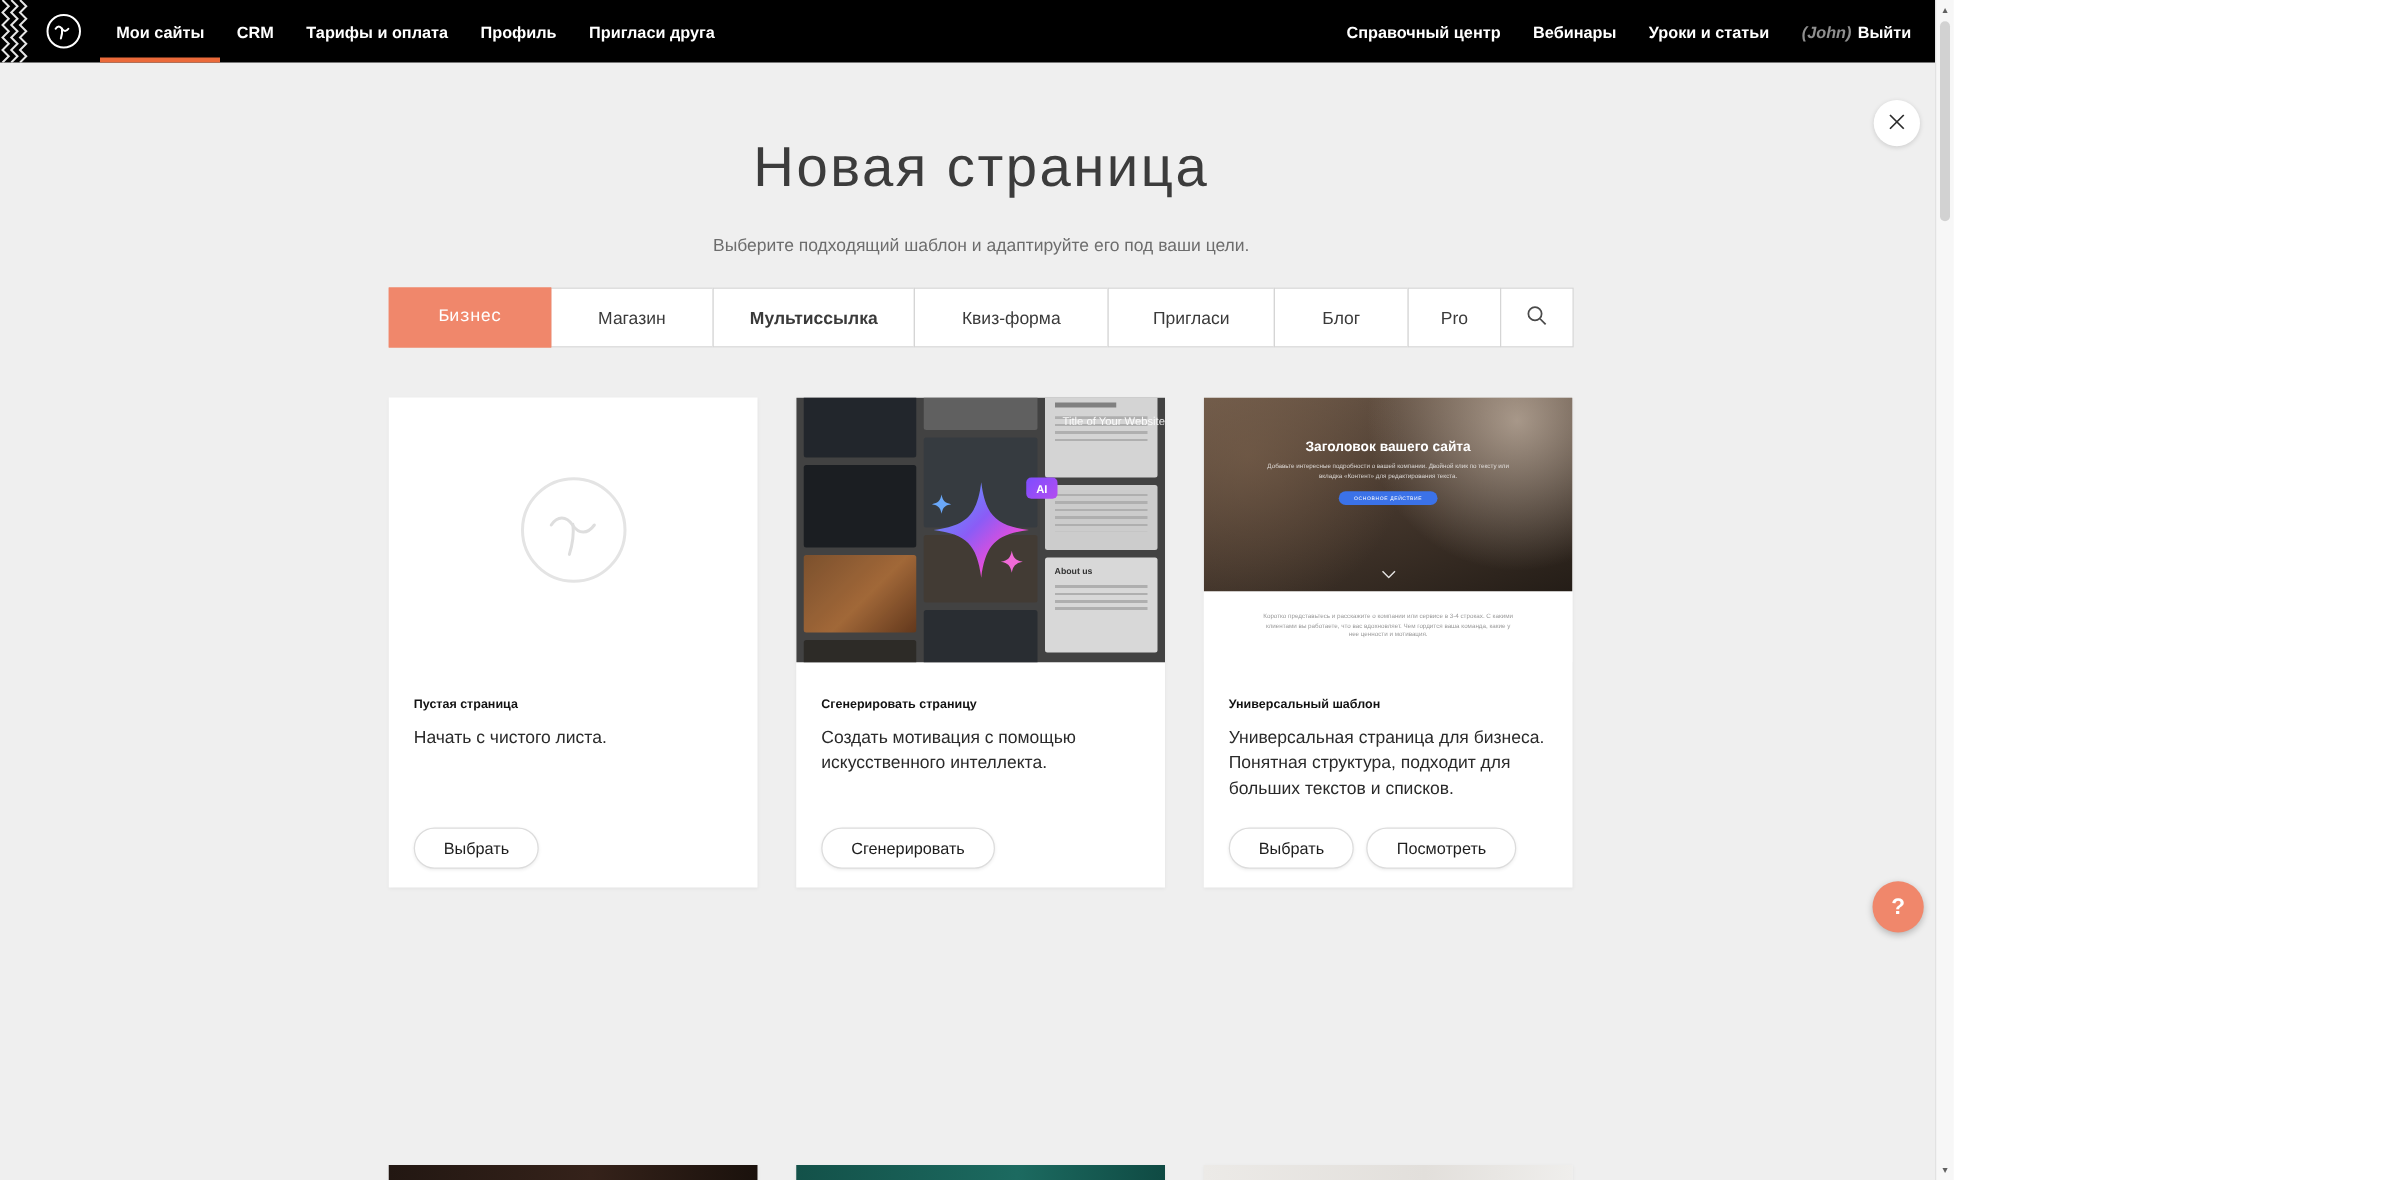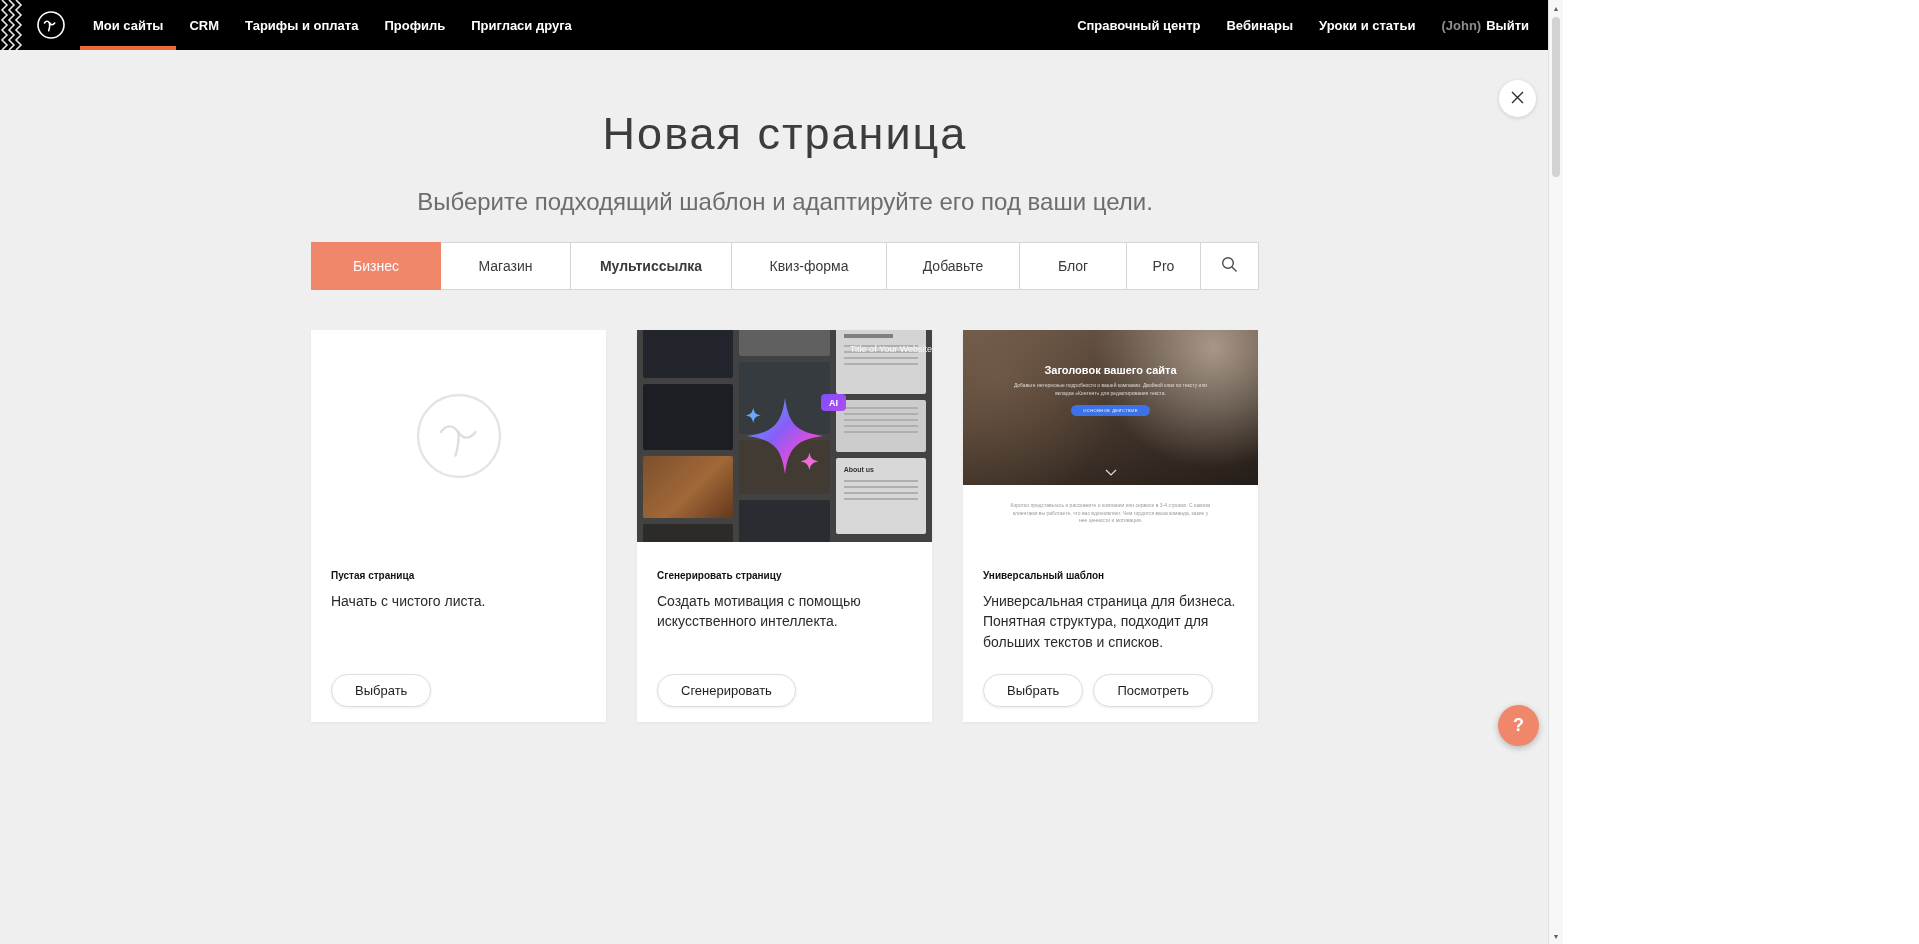--- a/index.html
+++ b/index.html
@@ -14,50 +14,50 @@
             align-items:center; z-index:5; }
   .zigzag { width:24px; height:50px; flex:0 0 24px; }
   .logo-btn { width:30px; height:30px; margin-left:12px; flex:0 0 30px; cursor:pointer; }
   .nav-group { display:flex; align-items:center; height:50px; margin-left:14px; }
   .nav-item { position:relative; height:50px; display:flex; align-items:center;
               padding:0 13px; color:#fff; font-size:13px; font-weight:bold;
               cursor:pointer; white-space:nowrap; }
   .nav-item.active::after { content:''; position:absolute; left:0; right:0; bottom:0;
               height:4px; background:var(--nav-underline,#eb6a3a); }
   .nav-right { margin-left:auto; padding-right:6px; }
-  .user-name { color:#8f8f8f; margin-right:5px; }
+  .user-name { color:#8f8f8f; margin-right:5px;font-style:italic; }
 
   
   .scrollbar { position:absolute; left:1548px; top:0; width:15px; height:944px;
                background:#f7f7f7; border-left:1px solid #e2e2e2; }
   .scroll-arrow { position:absolute; left:0; width:14px; height:14px; font-size:7px;
                   color:#606060; display:flex; align-items:center; justify-content:center;
                   cursor:pointer; }
   .scroll-arrow.up { top:1px; }
   .scroll-arrow.down { bottom:1px; }
   .scroll-thumb { position:absolute; left:3px; top:17px; width:8px; height:160px;
                   background:#d2d2d2; border-radius:4px; cursor:grab; }
 
   
   .main-col { width:948px; margin-left:311px; position:relative; }
   .page-title { margin-top:58px; text-align:center; font-size:45px; font-weight:300;
                 letter-spacing:2px; color:#3c3c3c; }
-  .page-subtitle { margin-top:28px; text-align:center; font-size:24px; color:#6d6d6d; }
+  .page-subtitle { margin-top:28px; text-align:center; font-size:14px; color:#6d6d6d; }
 
   .close-btn { position:absolute; top:80px; right:12px; width:37px; height:37px;
                border-radius:50%; background:#fff; border:none; cursor:pointer;
                box-shadow:0 1px 4px rgba(0,0,0,.15); display:flex; align-items:center;
                justify-content:center; }
 
   
   .tabs { display:flex; margin-top:26px; height:48px; }
   .tab { background:#fff; border:1px solid #d5d5d5; margin-left:-1px; display:flex;
          align-items:center; justify-content:center; font-size:14px; color:#3a3a3a;
          cursor:pointer; }
-  .tab:first-child { margin-left:0; }
+  .tab:first-child { margin-left:0;font-family:Liberation Mono, monospace; }
   .tab:nth-child(1){width:130px;} .tab:nth-child(2){width:131px;}
   .tab:nth-child(3){width:162px;font-weight:bold;} .tab:nth-child(4){width:156px;}
   .tab:nth-child(5){width:134px;} .tab:nth-child(6){width:108px;}
   .tab:nth-child(7){width:75px;}  .tab:nth-child(8){width:59px;}
   .tab.active { background:var(--accent,#f0876b); border-color:var(--accent,#f0876b);
                 color:#fff; z-index:1; }
 
   
   .grid { display:grid; grid-template-columns:repeat(3,295px); column-gap:31px;
           row-gap:222px; margin-top:40px; }
@@ -176,21 +176,21 @@
 
   <div class="main-col">
     <h1 class="page-title">Новая страница</h1>
     <div class="page-subtitle">Выберите подходящий шаблон и адаптируйте его под ваши цели.</div>
 
     <div class="tabs">
       <div class="tab active">Бизнес</div>
       <div class="tab">Магазин</div>
       <div class="tab">Мультиссылка</div>
       <div class="tab">Квиз-форма</div>
-      <div class="tab">Добавьте</div>
+      <div class="tab">Пригласи</div>
       <div class="tab">Блог</div>
       <div class="tab">Pro</div>
       <div class="tab">
         <span>
           <svg width="17" height="17" viewBox="0 0 17 17">
             <circle cx="7" cy="7" r="5.3" fill="none" stroke="#4a4a4a" stroke-width="1.4"></circle>
             <line x1="11" y1="11" x2="15.5" y2="15.5" stroke="#4a4a4a" stroke-width="1.4"></line>
           </svg>
         </span>
       </div>

